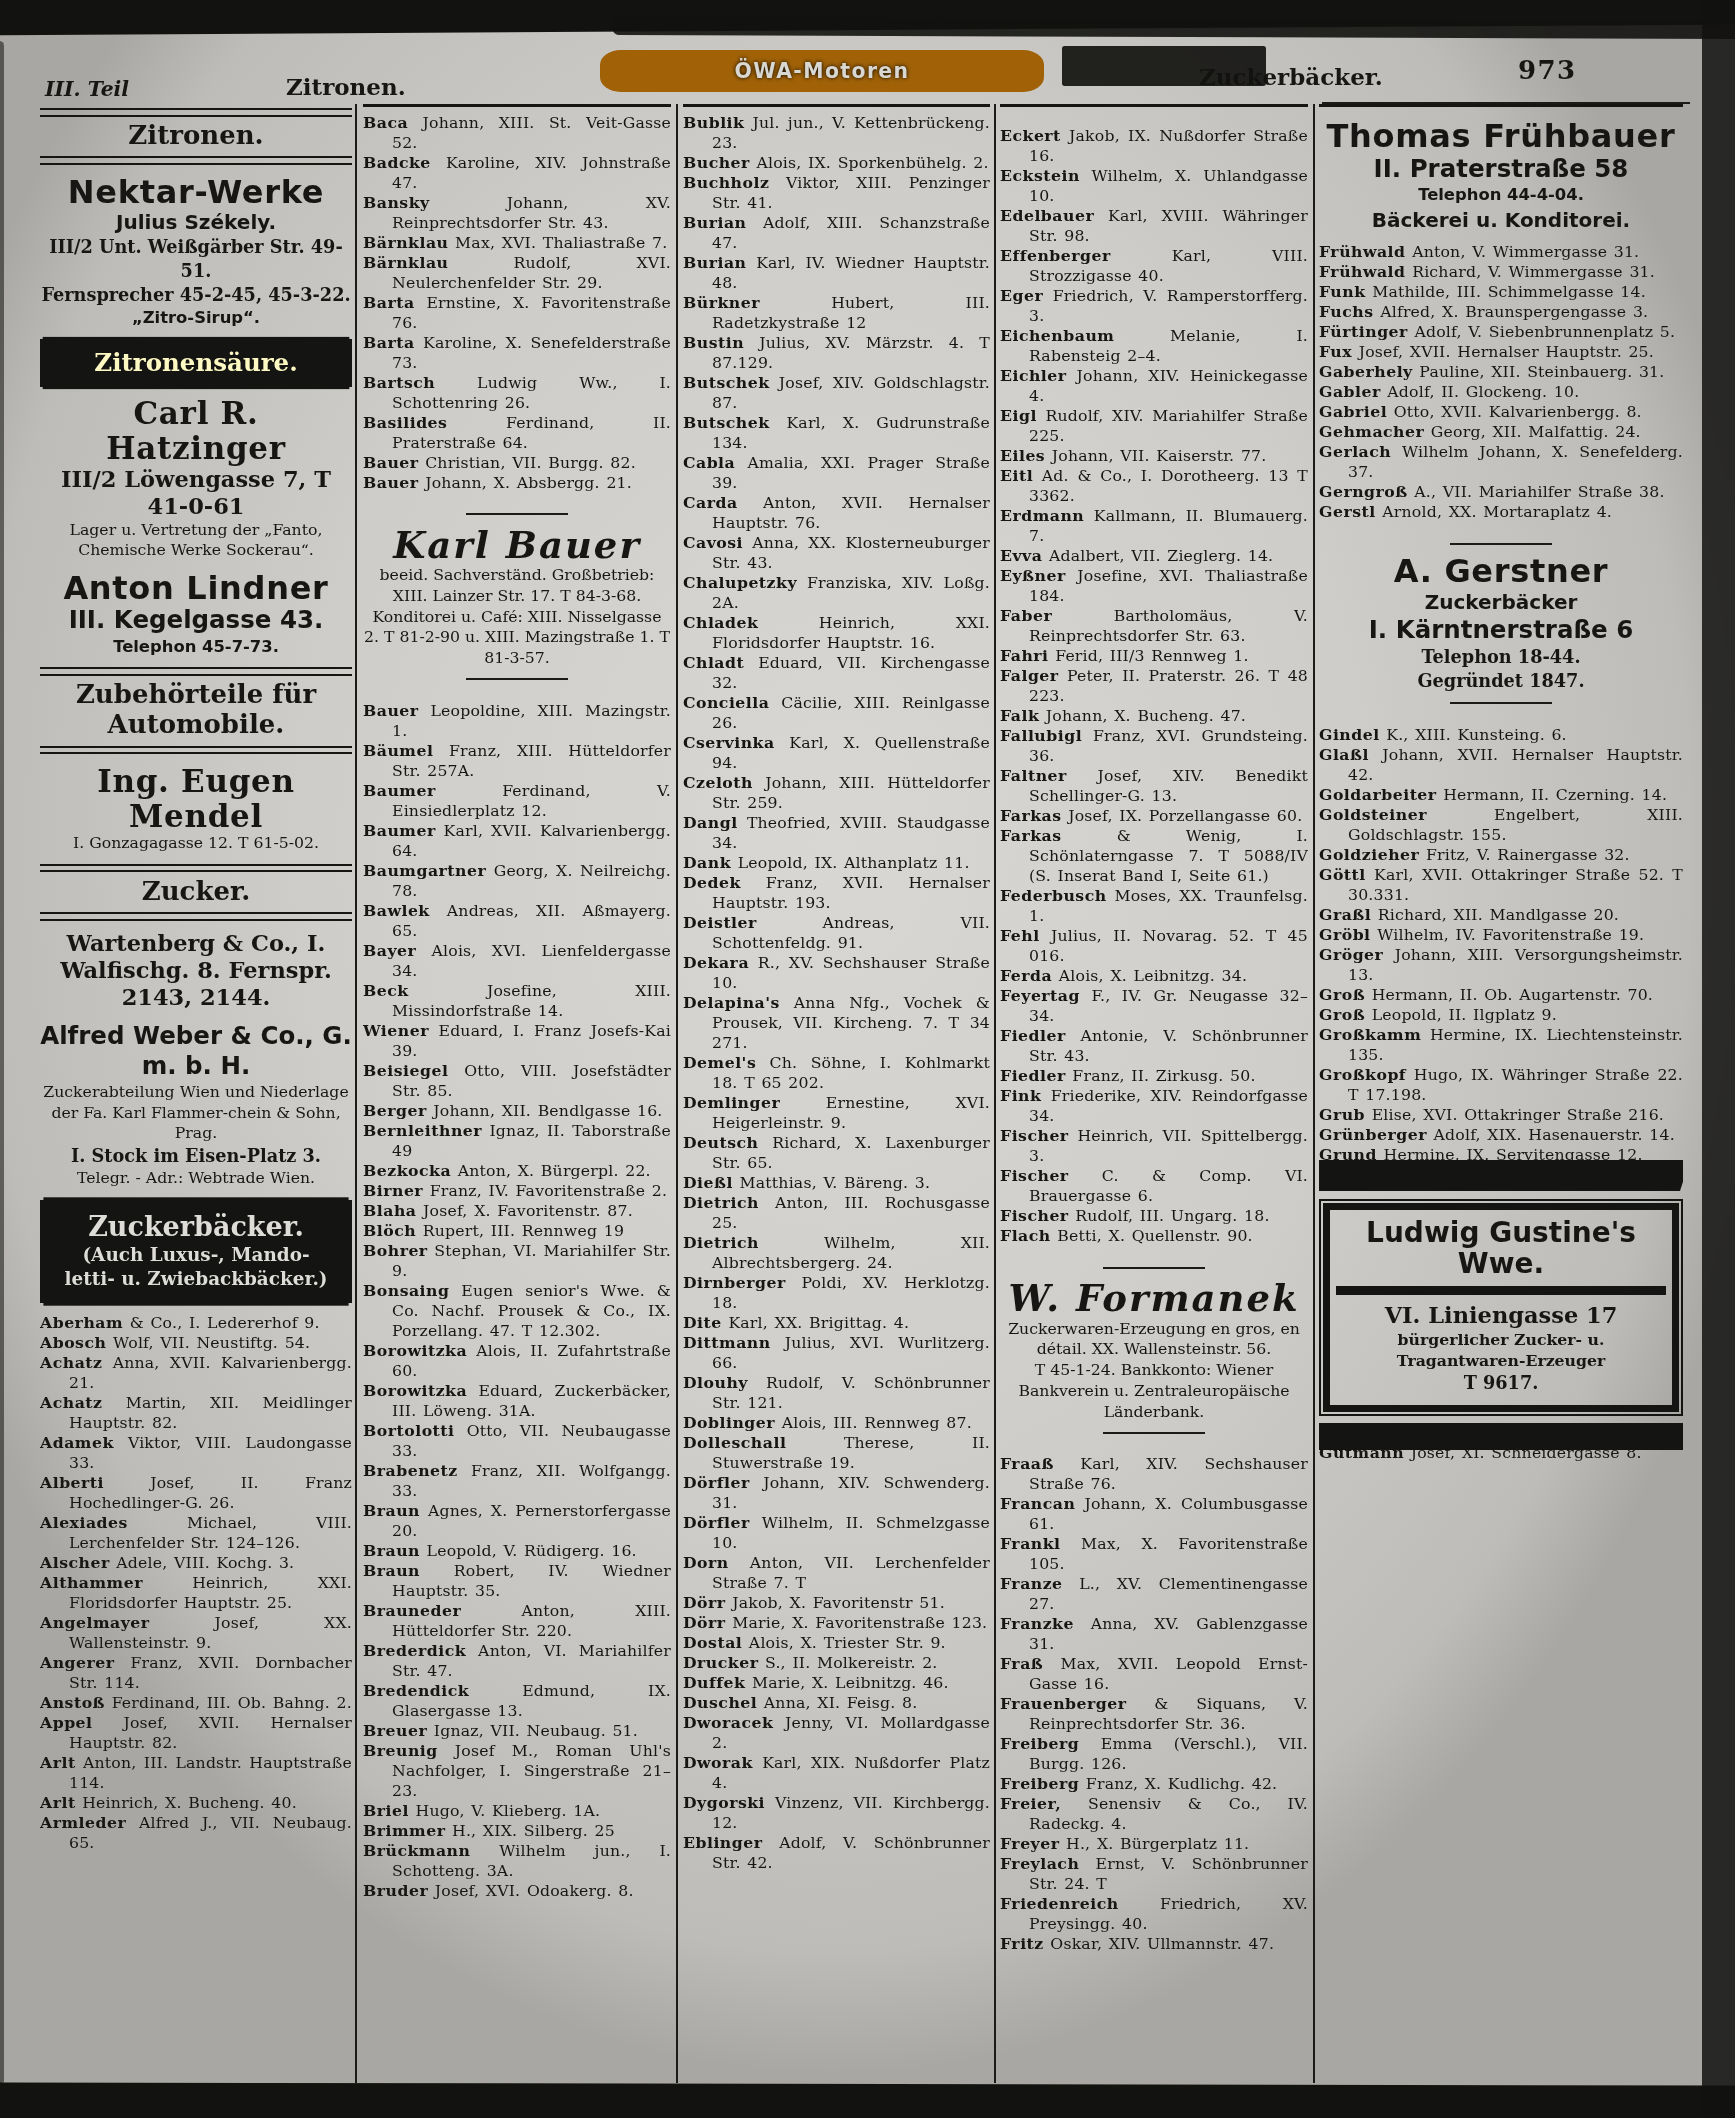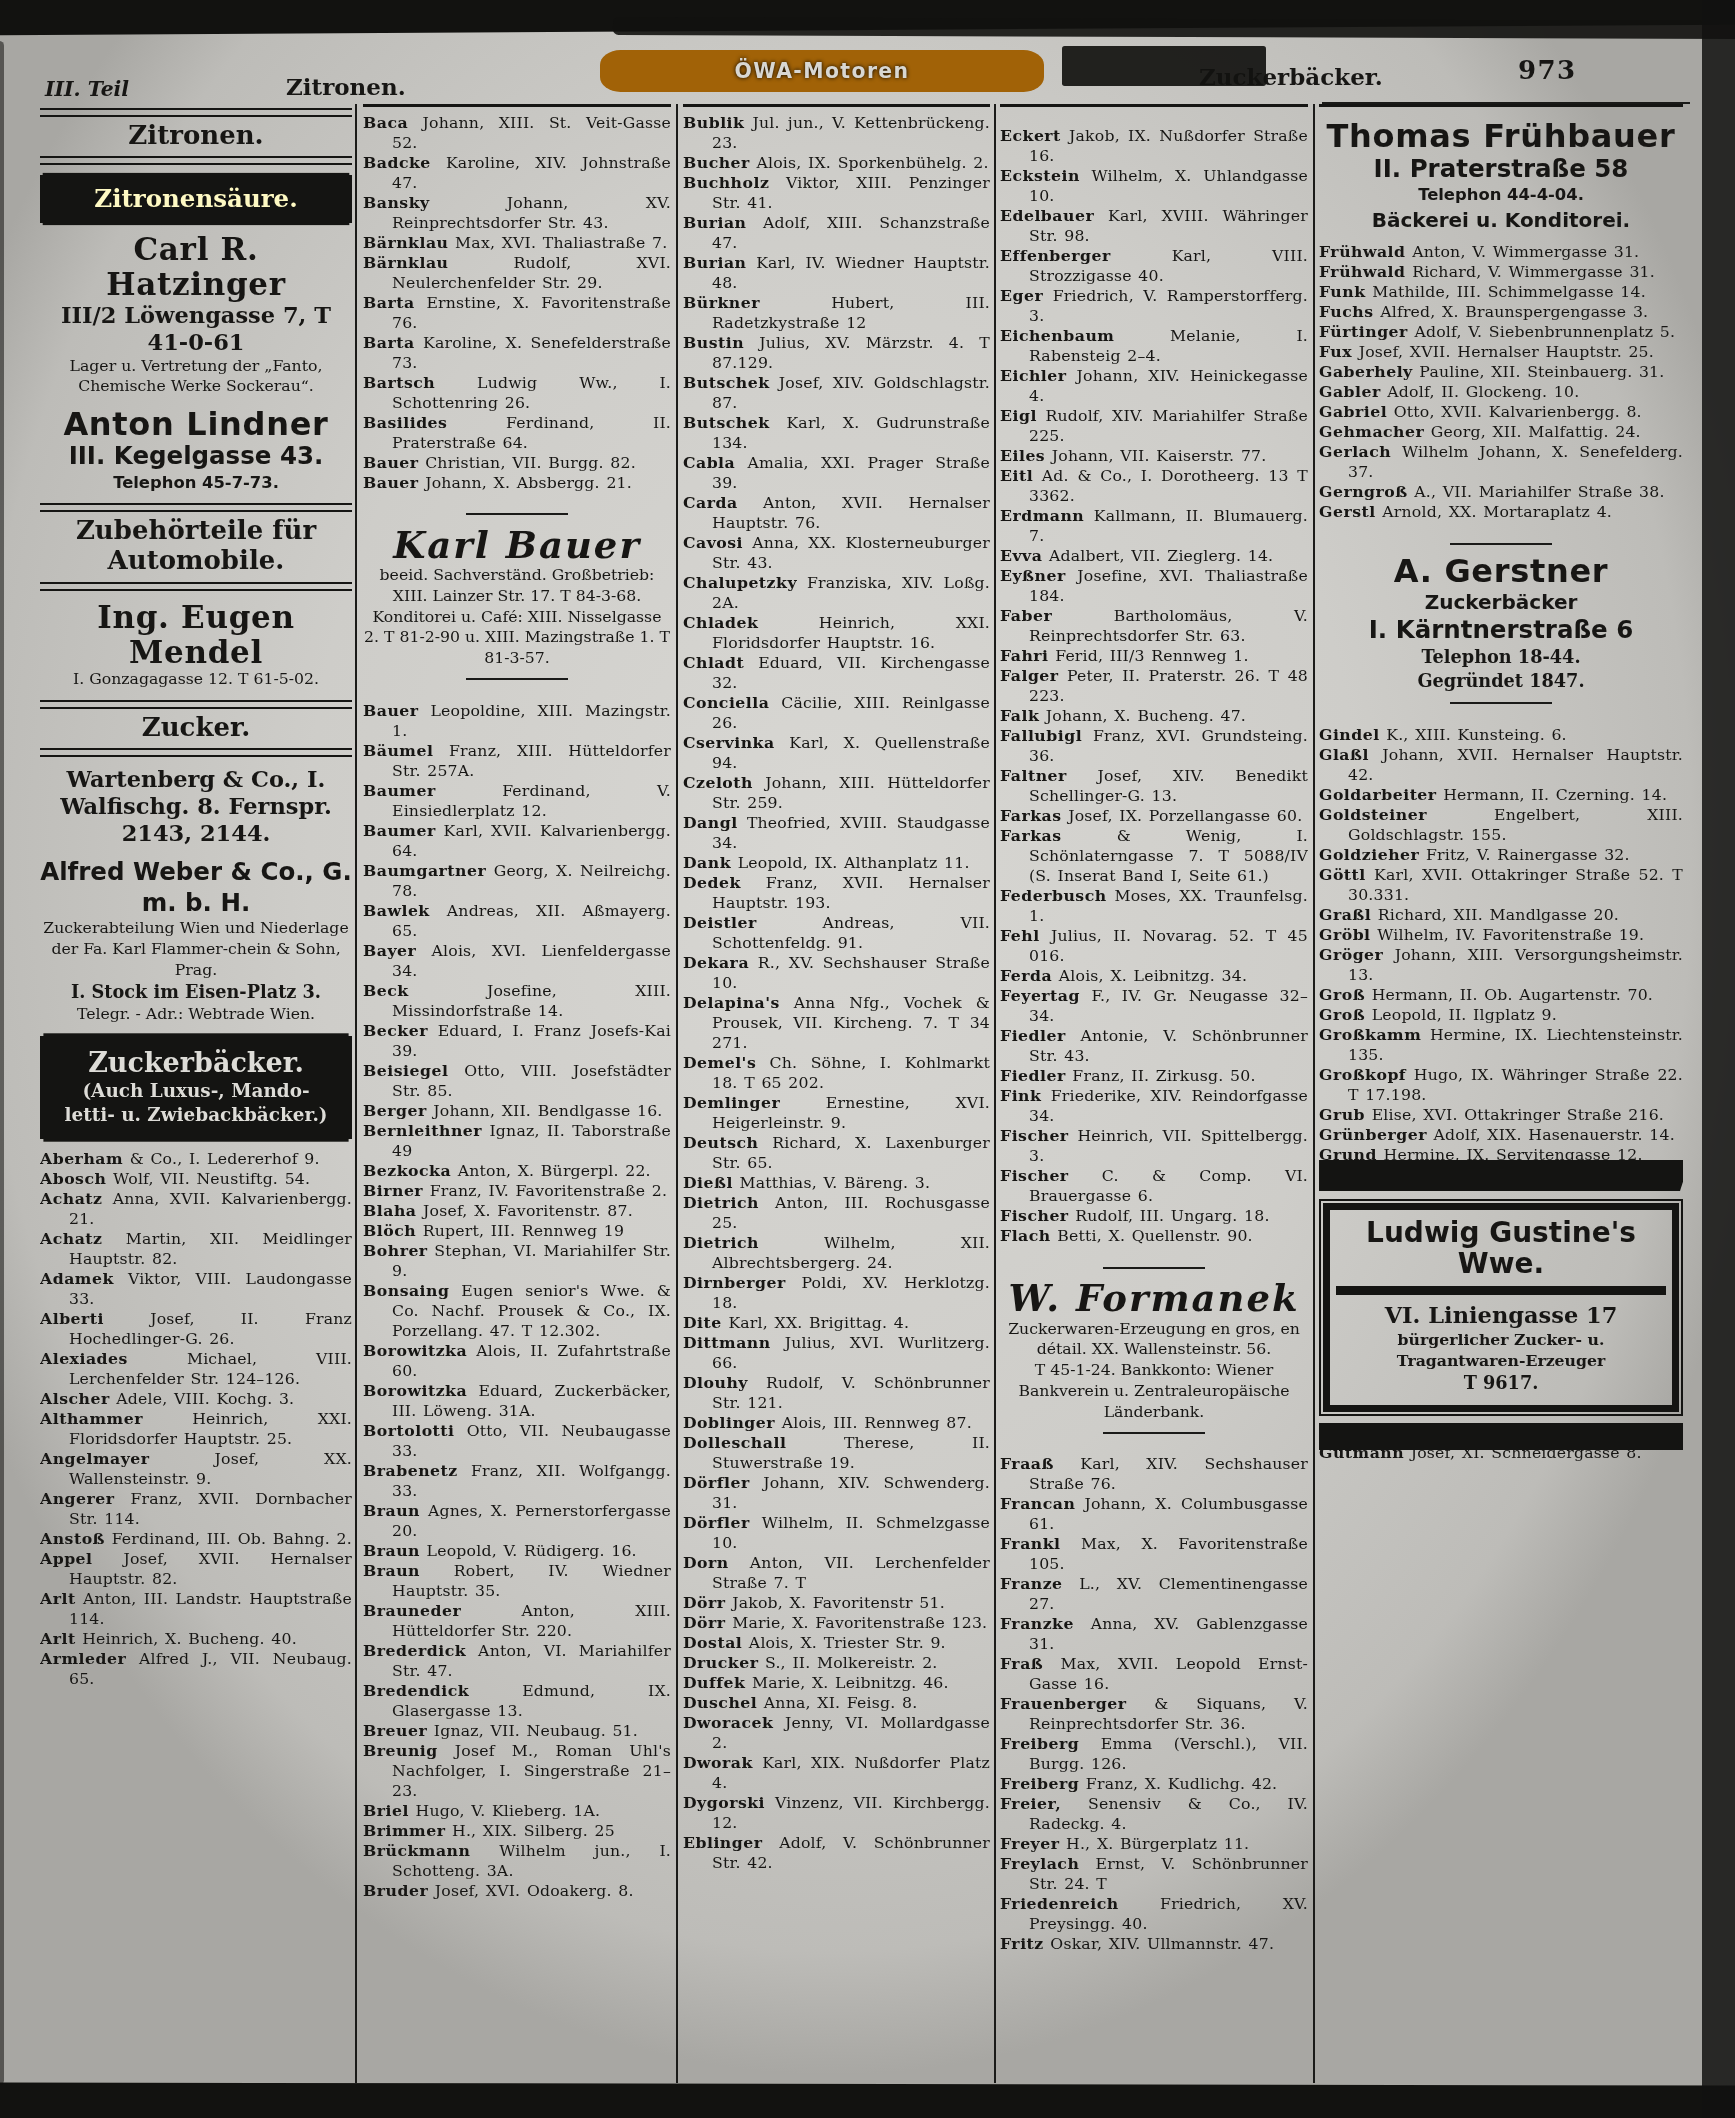--- a/index.html
+++ b/index.html
@@ -94,20 +94,27 @@
     <span class="hitem" id="h-part">III. Teil</span>
     <span class="hitem" id="h-left">Zitronen.</span>
     <div class="hitem" id="h-banner">ÖWA-Motoren</div>
     <span class="hitem" id="h-right">Zuckerbäcker.</span>
     <span class="hitem" id="h-page">973</span>
   </div>
   <div id="hdr-rule"></div>
 
   <div class="col" id="col1">
       <div class="heading">Zitronen.</div>
+      <div class="ad">
+        <div class="ad-line l-xl_sans">Nektar-Werke</div>
+        <div class="ad-line l-md_sans">Julius Székely.</div>
+        <div class="ad-line l-md_frak">III/2 Unt. Weißgärber Str. 49-51.</div>
+        <div class="ad-line l-md_frak">Fernsprecher 45-2-45, 45-3-22.</div>
+        <div class="ad-line l-sm_sans">„Zitro-Sirup“.</div>
+      </div>
       <div class="banner">Zitronensäure.</div>
       <div class="ad">
         <div class="ad-line l-xl_frak">Carl R. Hatzinger</div>
         <div class="ad-line l-lg_frak">III/2 Löwengasse 7, T 41-0-61</div>
         <div class="ad-line l-sm">Lager u. Vertretung der „Fanto,</div>
         <div class="ad-line l-sm">Chemische Werke Sockerau“.</div>
       </div>
       <div class="ad">
         <div class="ad-line l-xl_sans">Anton Lindner</div>
         <div class="ad-line l-lg_sans">III. Kegelgasse 43.</div>
@@ -170,21 +177,21 @@
         <div class="ad-line l-sm">Konditorei u. Café: XIII. Nisselgasse 2. T 81-2-90 u. XIII. Mazingstraße 1. T 81-3-57.</div>
       </div>
       <div class="entry"><b>Bauer</b> Leopoldine, XIII. Mazingstr. 1.</div>
       <div class="entry"><b>Bäumel</b> Franz, XIII. Hütteldorfer Str. 257A.</div>
       <div class="entry"><b>Baumer</b> Ferdinand, V. Einsiedlerplatz 12.</div>
       <div class="entry"><b>Baumer</b> Karl, XVII. Kalvarienbergg. 64.</div>
       <div class="entry"><b>Baumgartner</b> Georg, X. Neilreichg. 78.</div>
       <div class="entry"><b>Bawlek</b> Andreas, XII. Aßmayerg. 65.</div>
       <div class="entry"><b>Bayer</b> Alois, XVI. Lienfeldergasse 34.</div>
       <div class="entry"><b>Beck</b> Josefine, XIII. Missindorfstraße 14.</div>
-      <div class="entry"><b>Becker</b> Eduard, I. Franz Josefs-Kai 39.</div>
+      <div class="entry"><b>Wiener</b> Eduard, I. Franz Josefs-Kai 39.</div>
       <div class="entry"><b>Beisiegel</b> Otto, VIII. Josefstädter Str. 85.</div>
       <div class="entry"><b>Berger</b> Johann, XII. Bendlgasse 16.</div>
       <div class="entry"><b>Bernleithner</b> Ignaz, II. Taborstraße 49</div>
       <div class="entry"><b>Bezkocka</b> Anton, X. Bürgerpl. 22.</div>
       <div class="entry"><b>Birner</b> Franz, IV. Favoritenstraße 2.</div>
       <div class="entry"><b>Blaha</b> Josef, X. Favoritenstr. 87.</div>
       <div class="entry"><b>Blöch</b> Rupert, III. Rennweg 19</div>
       <div class="entry"><b>Bohrer</b> Stephan, VI. Mariahilfer Str. 9.</div>
       <div class="entry"><b>Bonsaing</b> Eugen senior's Wwe. &amp; Co. Nachf. Prousek &amp; Co., IX. Porzellang. 47. T 12.302.</div>
       <div class="entry"><b>Borowitzka</b> Alois, II. Zufahrtstraße 60.</div>

